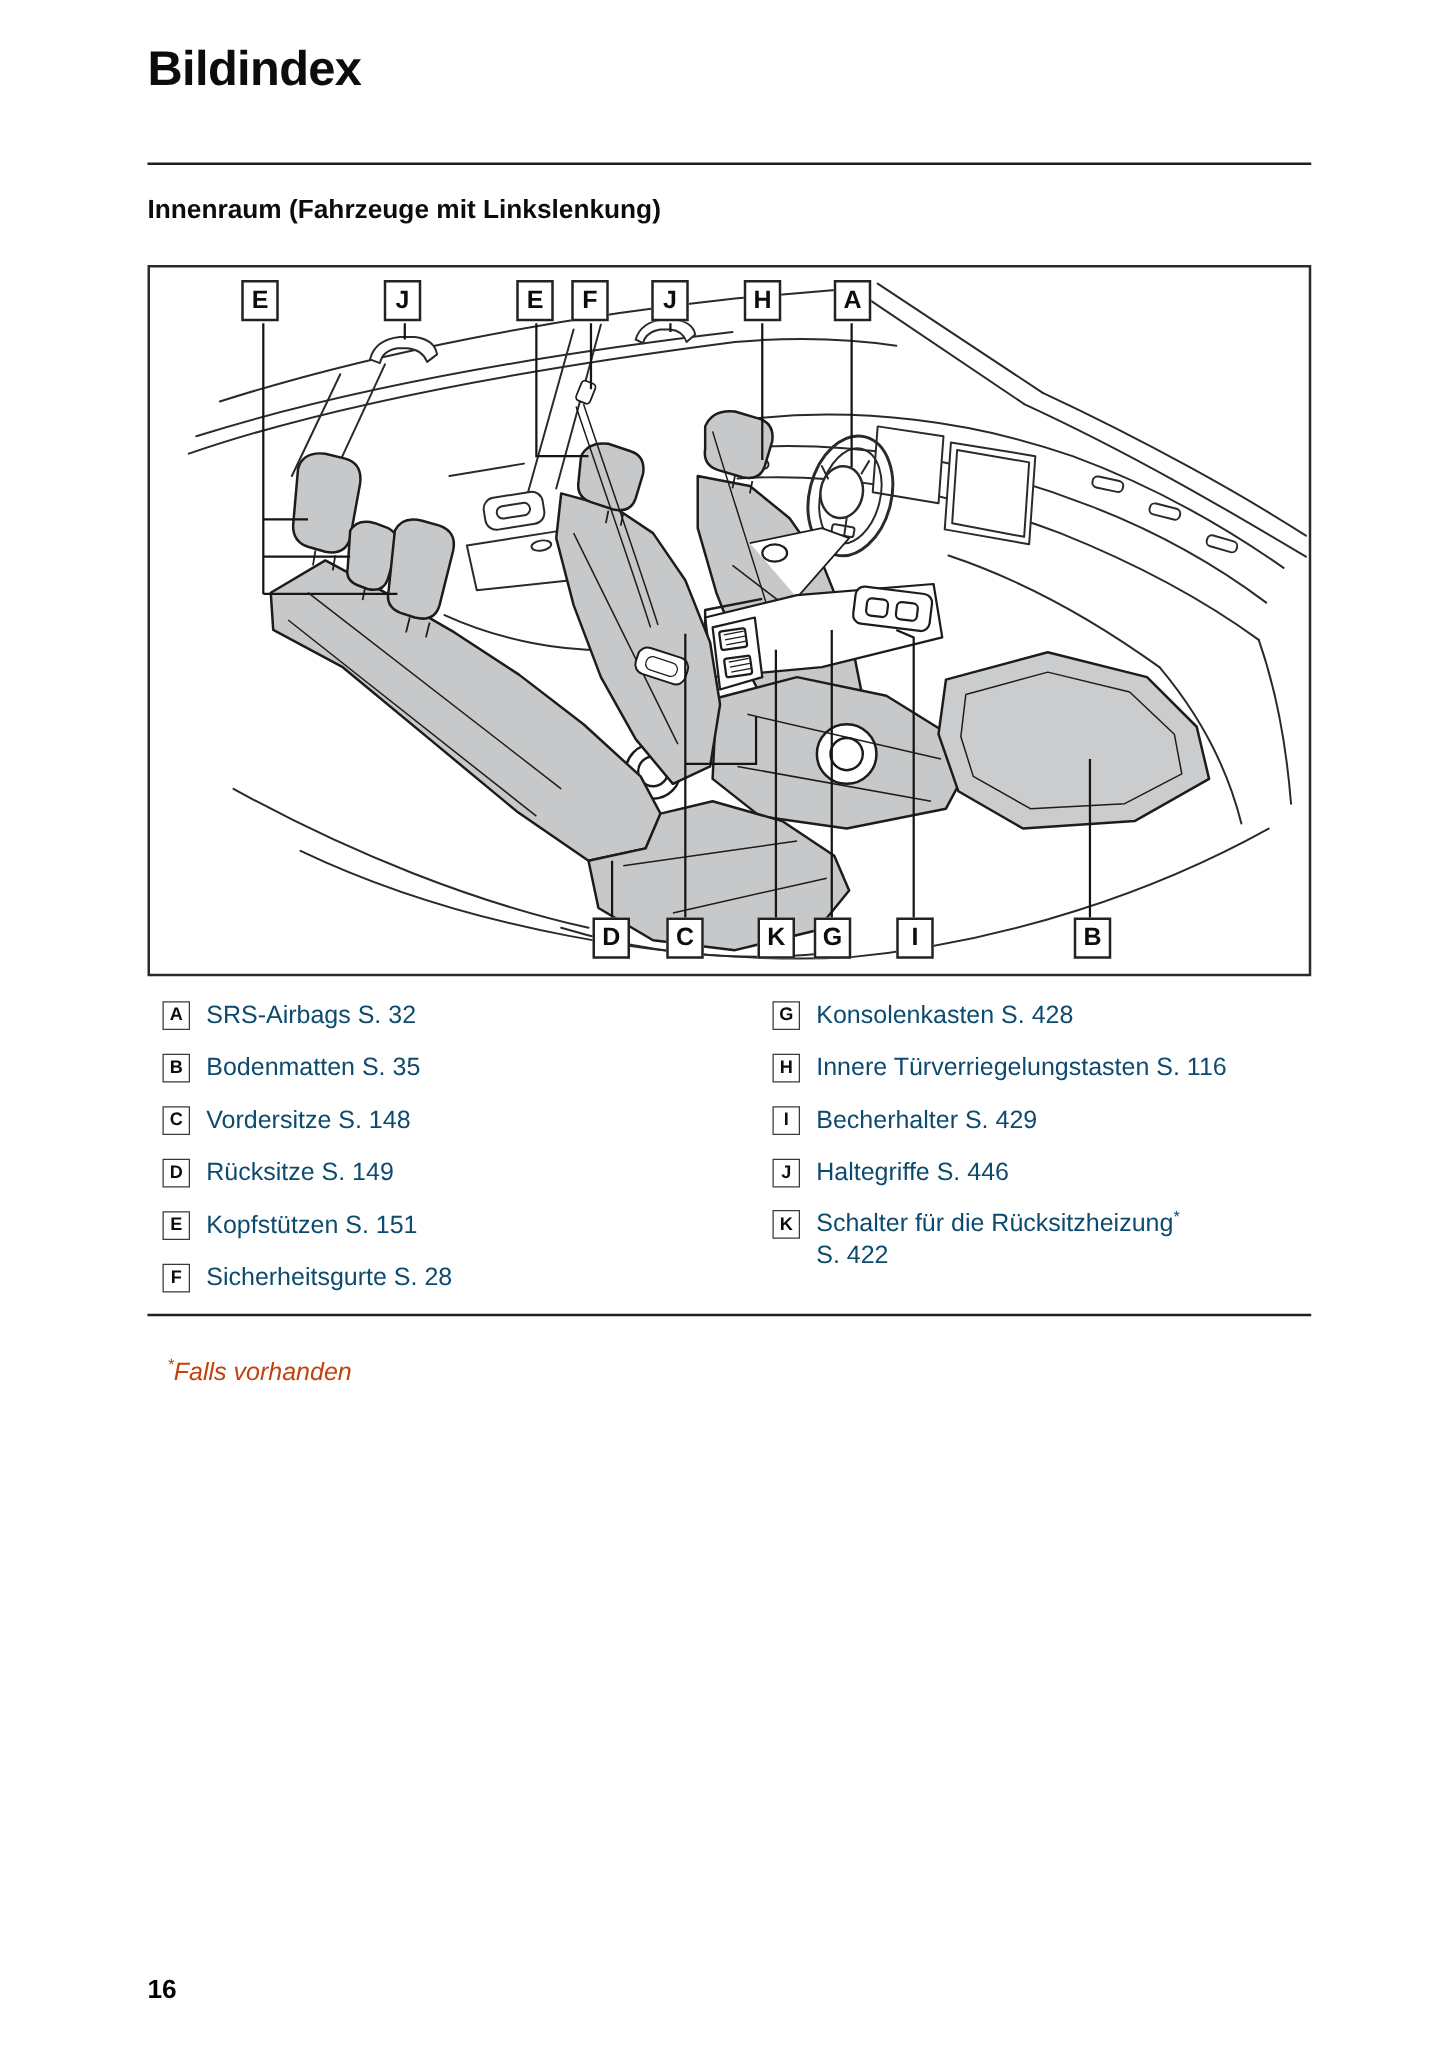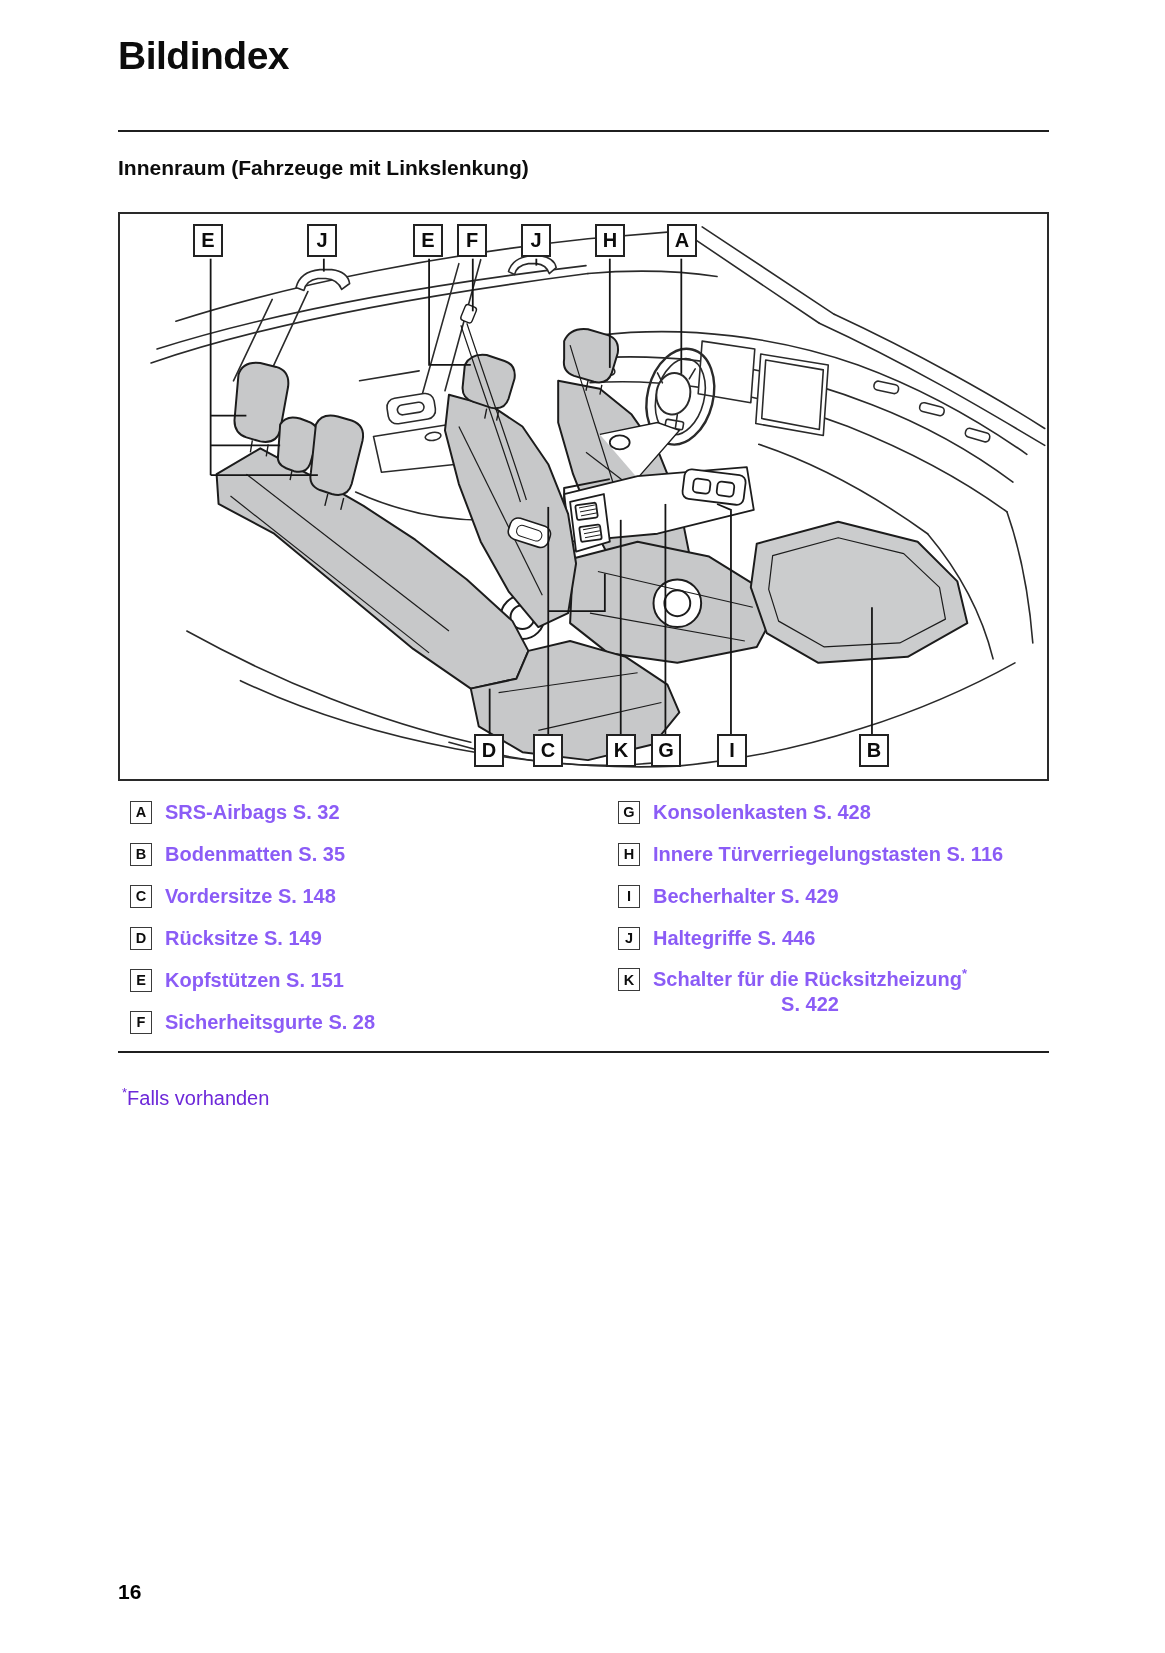--- a/index.html
+++ b/index.html
@@ -26,24 +26,24 @@
   .lcol-left{left:12px;width:470px;}
   .lcol-right{left:500px;width:431px;}
   .lrow{display:flex;align-items:center;height:42px;}
   .lrow.two{height:auto;min-height:42px;align-items:flex-start;padding-top:8px;box-sizing:border-box;}
   .lrow.two .lkey{margin-top:1px;}
   .lkey{
     flex:0 0 auto;width:22px;height:23px;box-sizing:border-box;border:1.5px solid #3a3a3a;
     display:flex;align-items:center;justify-content:center;
     font-size:14.5px;font-weight:bold;background:#fff;color:#0c0c0c;
   }
-  .ltext{font-size:20px;margin-left:13px;line-height:1.25;color:#8b5cf6;font-weight:bold;}
+  .ltext{font-size:20px;margin-left:13px;line-height:1.25;color:#0c4a6e;}
   .ltext .ast{font-size:13px;vertical-align:super;line-height:0;}
-  .ltext .l2{display:block;text-align:center;}
-  .footnote{position:absolute;top:1087px;left:4px;font-size:20px;color:#6d28d9;}
+  .ltext .l2{display:block;}
+  .footnote{position:absolute;top:1087px;left:16px;font-size:20px;color:#c2410c;font-style:italic;}
   .footnote .fmark{font-size:13px;vertical-align:super;line-height:0;}
   .pagenum{position:absolute;top:1580px;left:0;font-size:21px;font-weight:bold;color:#000000;}
 </style>
 </head>
 <body>
 
 <div class="content">
 
   <h1 class="title">Bildindex</h1>
   <div class="rule rule-top"></div>

